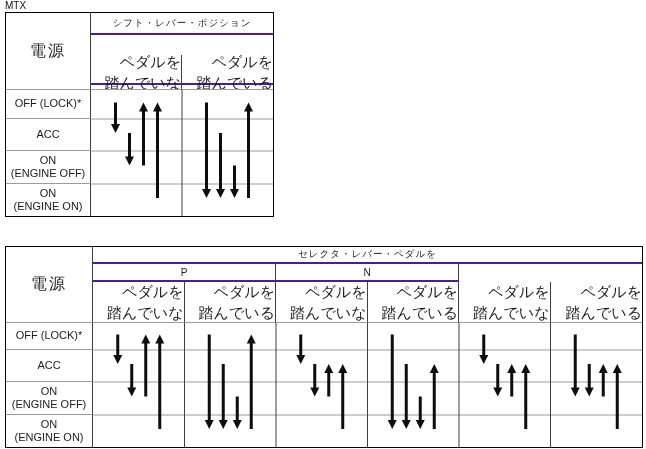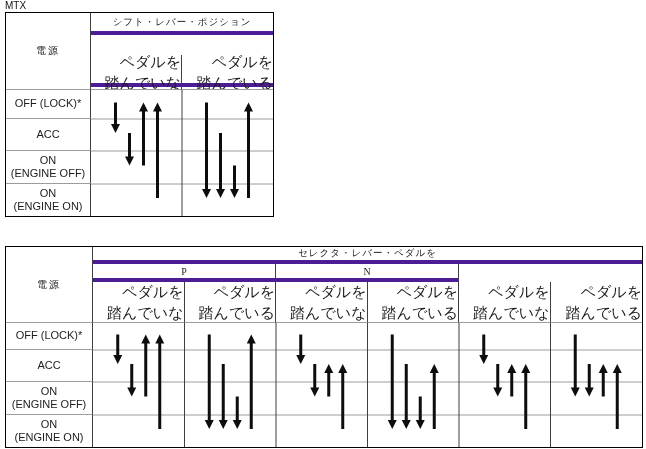--- a/index.html
+++ b/index.html
@@ -20,24 +20,24 @@
   #atx-table {
     left:5px; top:246px;
     grid-template-columns:87px repeat(6, 91.5px);
     grid-template-rows:17px 18px 41px 27px 32px 33px 32px;
   }
   .cell {
     box-sizing:border-box; display:flex; align-items:center; justify-content:center;
     border-right:1px solid #3f3f3f; border-bottom:1px solid #9c9c9c;
     overflow:hidden; text-align:center;
   }
-  .hb { border-bottom:4px solid #4c1d95;font-family:Liberation Serif, serif; }       
+  .hb { border-bottom:2px solid #4c1d95; }       
   .no-r { border-right:none; }
   .no-b { border-bottom:none; }
-  .power { font-size:10px; letter-spacing:2px; }
+  .power { font-size:16px; letter-spacing:2px; }
   .lever { font-size:9.5px; letter-spacing:1px; }
   .all   { font-weight:bold; font-size:14px; letter-spacing:0.5px;margin-top:48px; }
   .group { font-size:10px; }
   .pedal {
     font-size:15px; line-height:1.4; white-space:pre-line;
     justify-content:flex-start; text-align:right; padding-left:4px;
   }
   .rowlabel { font-size:11px; line-height:1.2; white-space:pre-line; }
   .arrows-region { position:relative; border:none; padding:0; }
   .arrows-region svg { display:block; }

